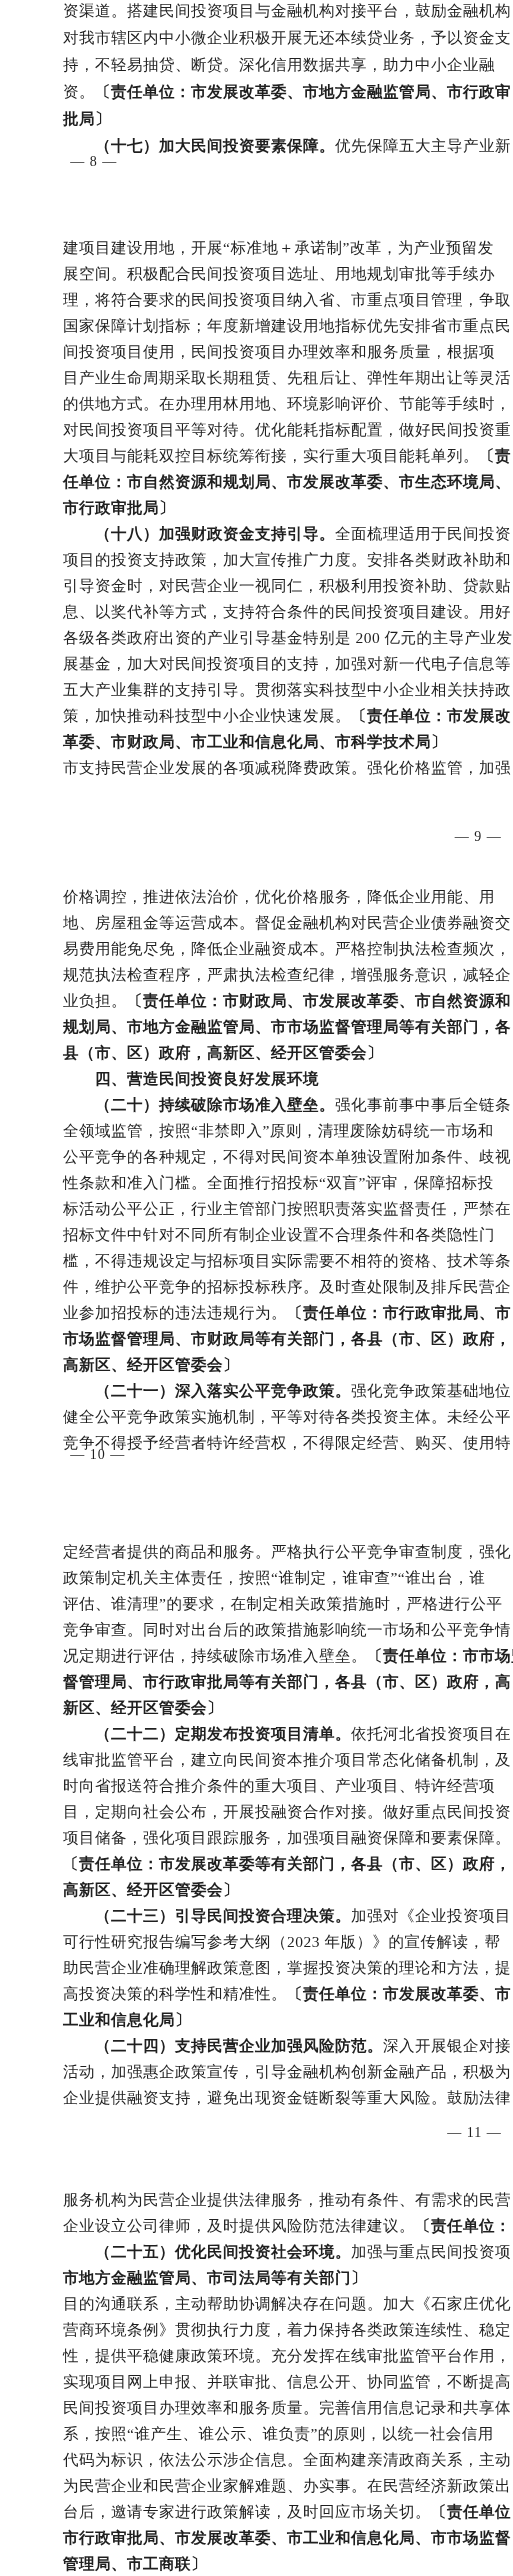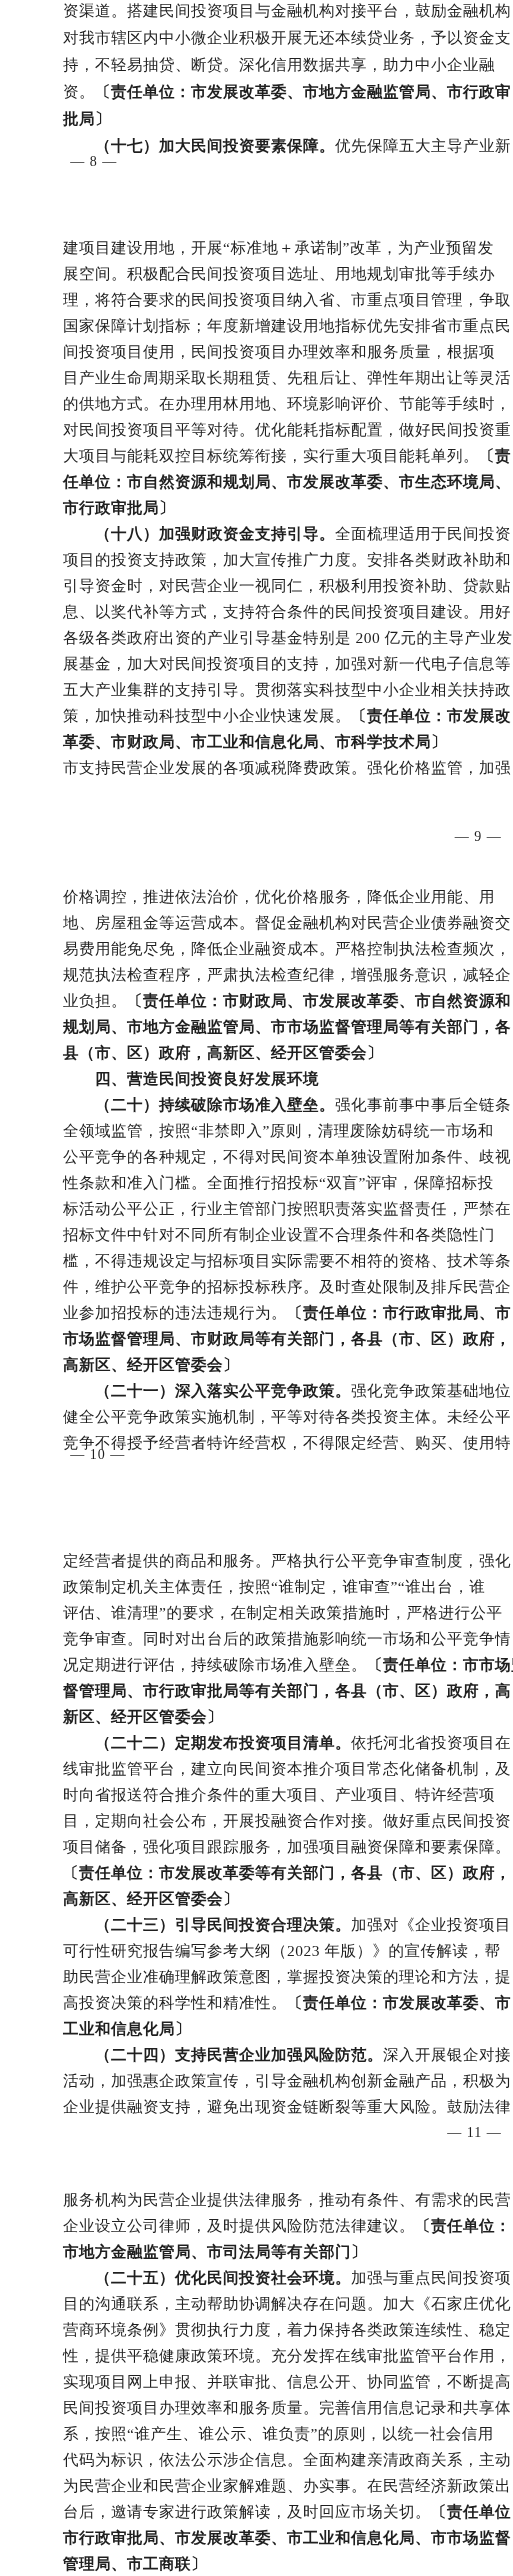--- a/index.html
+++ b/index.html
@@ -90,21 +90,21 @@
       <div class="line"><span class="seg-n">槛，不得违规设定与招标项目实际需要不相符的资格、技术等条</span></div>
       <div class="line"><span class="seg-n">件，维护公平竞争的招标投标秩序。及时查处限制及排斥民营企</span></div>
       <div class="line"><span class="seg-n">业参加招投标的违法违规行为。</span><span class="seg-b">〔责任单位：市行政审批局、市</span></div>
       <div class="line"><span class="seg-b">市场监督管理局、市财政局等有关部门，各县（市、区）政府，</span></div>
       <div class="line"><span class="seg-b">高新区、经开区管委会〕</span></div>
       <div class="line"><span class="seg-b">　　（二十一）深入落实公平竞争政策。</span><span class="seg-n">强化竞争政策基础地位，</span></div>
       <div class="line"><span class="seg-n">健全公平竞争政策实施机制，平等对待各类投资主体。未经公平</span></div>
       <div class="line"><span class="seg-n">竞争不得授予经营者特许经营权，不得限定经营、购买、使用特</span></div>
     </div>
     <div class="pagenum pn-left" style="top: 1442px;">— 10 —</div>
-    <div class="page" style="top: 1539px; margin-top: 9px;">
+    <div class="page" style="top: 1539px;">
       <div class="line"><span class="seg-n">定经营者提供的商品和服务。严格执行公平竞争审查制度，强化</span></div>
       <div class="line"><span class="seg-n">政策制定机关主体责任，按照“谁制定，谁审查”“谁出台，谁</span></div>
       <div class="line"><span class="seg-n">评估、谁清理”的要求，在制定相关政策措施时，严格进行公平</span></div>
       <div class="line"><span class="seg-n">竞争审查。同时对出台后的政策措施影响统一市场和公平竞争情</span></div>
       <div class="line"><span class="seg-n">况定期进行评估，持续破除市场准入壁垒。</span><span class="seg-b">〔责任单位：市市场监</span></div>
       <div class="line"><span class="seg-b">督管理局、市行政审批局等有关部门，各县（市、区）政府，高</span></div>
       <div class="line"><span class="seg-b">新区、经开区管委会〕</span></div>
       <div class="line"><span class="seg-b">　　（二十二）定期发布投资项目清单。</span><span class="seg-n">依托河北省投资项目在</span></div>
       <div class="line"><span class="seg-n">线审批监管平台，建立向民间资本推介项目常态化储备机制，及</span></div>
       <div class="line"><span class="seg-n">时向省报送符合推介条件的重大项目、产业项目、特许经营项</span></div>
@@ -118,22 +118,22 @@
       <div class="line"><span class="seg-n">高投资决策的科学性和精准性。</span><span class="seg-b">〔责任单位：市发展改革委、市</span></div>
       <div class="line"><span class="seg-b">工业和信息化局〕</span></div>
       <div class="line"><span class="seg-b">　　（二十四）支持民营企业加强风险防范。</span><span class="seg-n">深入开展银企对接</span></div>
       <div class="line"><span class="seg-n">活动，加强惠企政策宣传，引导金融机构创新金融产品，积极为</span></div>
       <div class="line"><span class="seg-n">企业提供融资支持，避免出现资金链断裂等重大风险。鼓励法律</span></div>
     </div>
     <div class="pagenum pn-right" style="top: 2120px;">— 11 —</div>
     <div class="page" style="top: 2187px;">
       <div class="line"><span class="seg-n">服务机构为民营企业提供法律服务，推动有条件、有需求的民营</span></div>
       <div class="line"><span class="seg-n">企业设立公司律师，及时提供风险防范法律建议。</span><span class="seg-b">〔责任单位：</span></div>
+      <div class="line"><span class="seg-b">　　（二十五）优化民间投资社会环境。</span><span class="seg-n">加强与重点民间投资项</span></div>
       <div class="line"><span class="seg-b">市地方金融监管局、市司法局等有关部门〕</span></div>
-      <div class="line"><span class="seg-b">　　（二十五）优化民间投资社会环境。</span><span class="seg-n">加强与重点民间投资项</span></div>
       <div class="line"><span class="seg-n">目的沟通联系，主动帮助协调解决存在问题。加大《石家庄优化</span></div>
       <div class="line"><span class="seg-n">营商环境条例》贯彻执行力度，着力保持各类政策连续性、稳定</span></div>
       <div class="line"><span class="seg-n">性，提供平稳健康政策环境。充分发挥在线审批监管平台作用，</span></div>
       <div class="line"><span class="seg-n">实现项目网上申报、并联审批、信息公开、协同监管，不断提高</span></div>
       <div class="line"><span class="seg-n">民间投资项目办理效率和服务质量。完善信用信息记录和共享体</span></div>
       <div class="line"><span class="seg-n">系，按照“谁产生、谁公示、谁负责”的原则，以统一社会信用</span></div>
       <div class="line"><span class="seg-n">代码为标识，依法公示涉企信息。全面构建亲清政商关系，主动</span></div>
       <div class="line"><span class="seg-n">为民营企业和民营企业家解难题、办实事。在民营经济新政策出</span></div>
       <div class="line"><span class="seg-n">台后，邀请专家进行政策解读，及时回应市场关切。</span><span class="seg-b">〔责任单位：</span></div>
       <div class="line"><span class="seg-b">市行政审批局、市发展改革委、市工业和信息化局、市市场监督</span></div>

